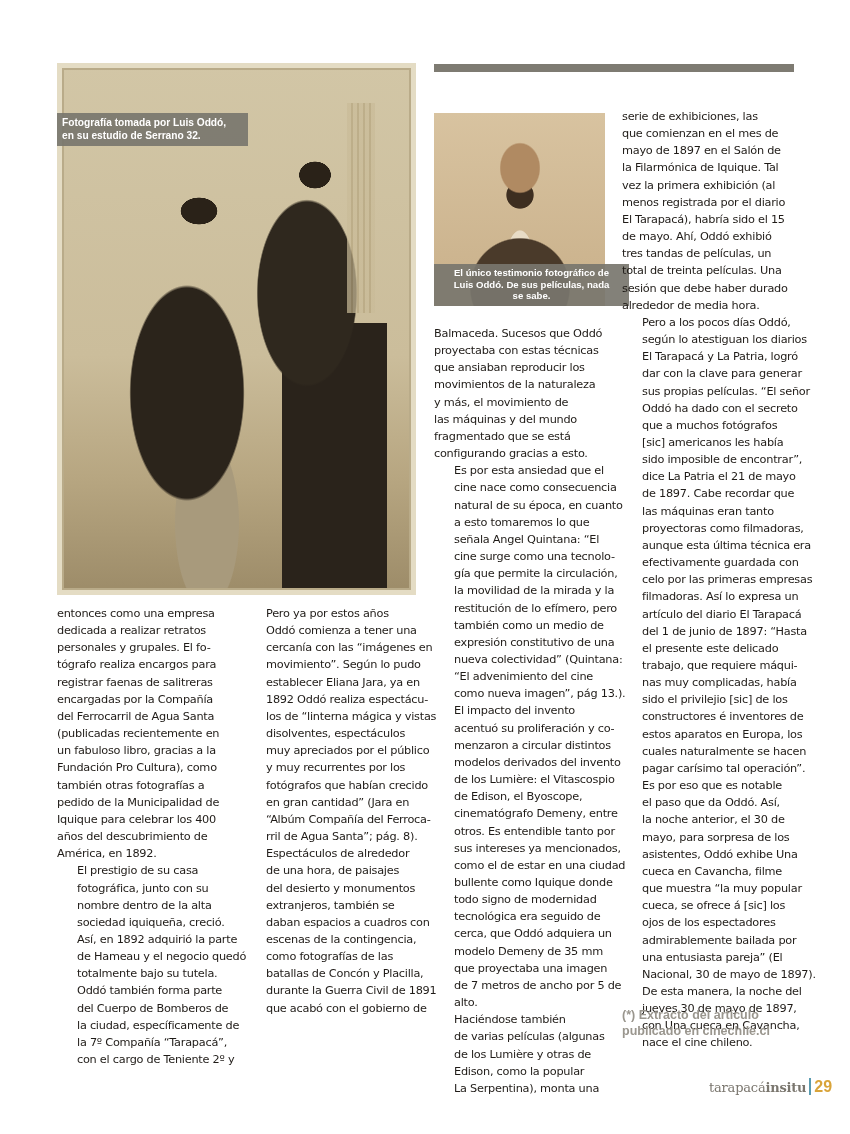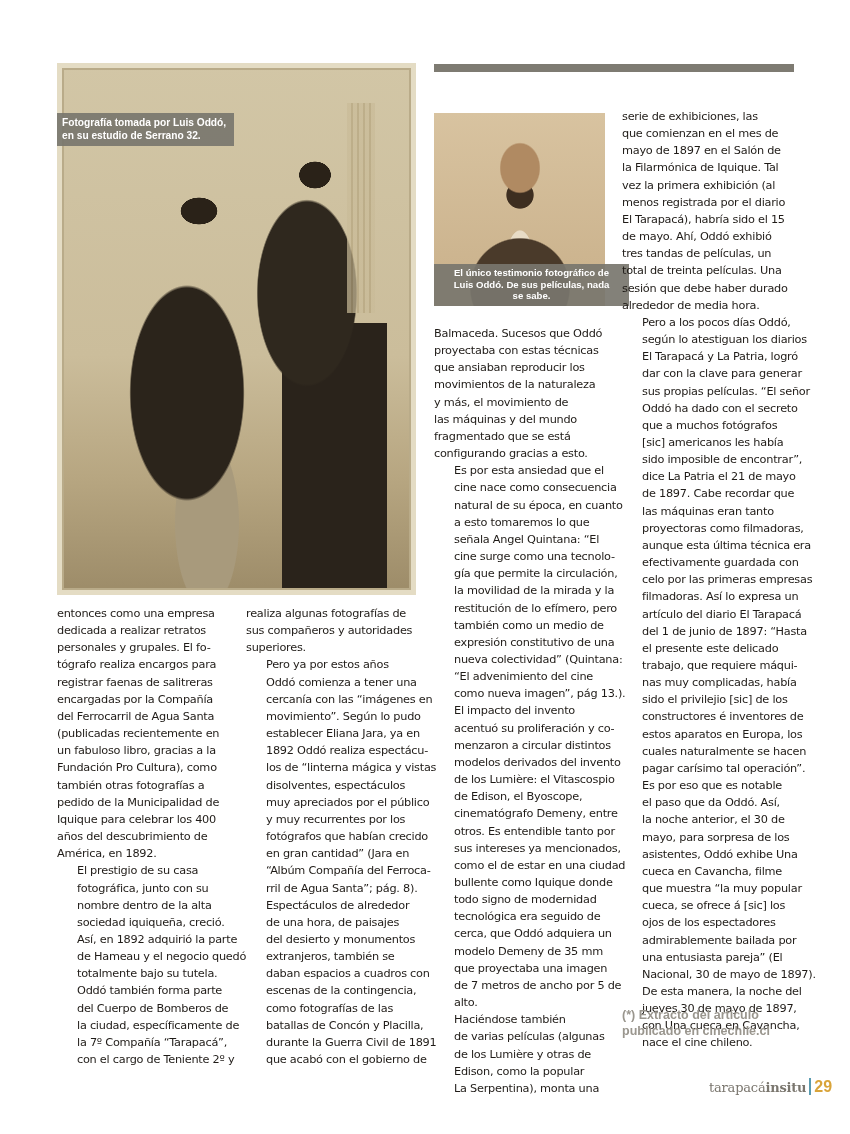--- a/index.html
+++ b/index.html
@@ -18,21 +18,21 @@
       linear-gradient(180deg, #d2c6a6 0%, #cbbd9b 55%, #b7a681 78%, #9c8b68 100%);
     background-size: 100% 100%, 100% 100%, 100% 100%, 100% 100%, 100% 100%, 100% 100%, 100% 50%, 100% 100%;
     background-position: 0 0,0 0,0 0,0 0,0 0,0 0,0 260px,0 0;
     background-repeat:no-repeat;
     box-shadow: inset 0 0 0 5px #e4dcc4, inset 0 0 0 7px #b9ab89;
   }
   .column-pillar { position:absolute; left:290px; top:40px; width:28px; height:210px;
     background: repeating-linear-gradient(90deg,#c9bb98 0 4px,#b5a57f 4px 6px); opacity:.7; }
   .caption-box { position:absolute; background:rgba(120,118,110,0.92); color:#fff;
     font-family:"Liberation Sans", sans-serif; font-weight:bold; font-size:10.2px; line-height:12.5px; }
-  .caption-main { left:57px; top:113px; width:168px; padding:4px 4px 4px 5px; }
+  .caption-main { left:57px; top:113px; width:168px; padding:4px 18px 4px 5px; }
   .photo-portrait { position:absolute; left:434px; top:113px; width:171px; height:193px;
     background:
       radial-gradient(ellipse 32px 40px at 86px 55px, #b08a62 60%, transparent 64%),
       radial-gradient(ellipse 22px 22px at 86px 82px, #3d2e20 60%, transparent 64%),
       radial-gradient(ellipse 70px 70px at 86px 175px, #4a3a2a 70%, transparent 72%),
       radial-gradient(ellipse 22px 60px at 86px 160px, #e8dcc6 70%, transparent 72%),
       linear-gradient(180deg,#d8c3a0,#c9b08a);
     background-repeat:no-repeat; }
   .caption-portrait { left:434px; top:264px; width:171px; padding:3px 12px 4px; text-align:center; font-size:9.6px; line-height:11.5px; }
   .col { position:absolute; width:182px; font-family:"DejaVu Sans", sans-serif; font-size:11.3px;
@@ -99,25 +99,20 @@
       <span class="ln">de Hameau y el negocio quedó</span>
       <span class="ln">totalmente bajo su tutela.</span>
       <span class="ln">Oddó también forma parte</span>
       <span class="ln">del Cuerpo de Bomberos de</span>
       <span class="ln">la ciudad, específicamente de</span>
       <span class="ln">la 7º Compañía “Tarapacá”,</span>
       <span class="ln">con el cargo de Teniente 2º y</span>
     </p>
   </div>
 <div class="col c2">
-    <p>
-      <span class="ln">realiza algunas fotografías de</span>
-      <span class="ln">sus compañeros y autoridades</span>
-      <span class="ln">superiores.</span>
-    </p>
     <p class="indent">
       <span class="ln">Pero ya por estos años</span>
       <span class="ln">Oddó comienza a tener una</span>
       <span class="ln">cercanía con las “imágenes en</span>
       <span class="ln">movimiento”. Según lo pudo</span>
       <span class="ln">establecer Eliana Jara, ya en</span>
       <span class="ln">1892 Oddó realiza espectácu-</span>
       <span class="ln">los de “linterna mágica y vistas</span>
       <span class="ln">disolventes, espectáculos</span>
       <span class="ln">muy apreciados por el público</span>

